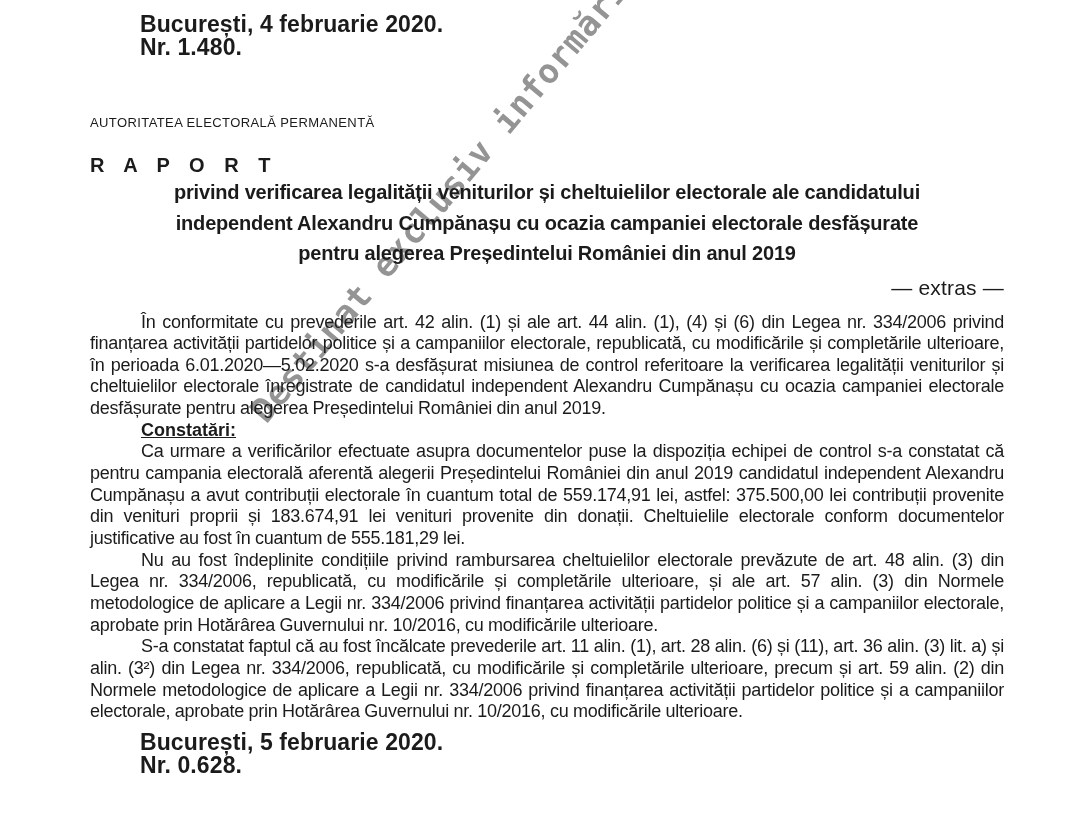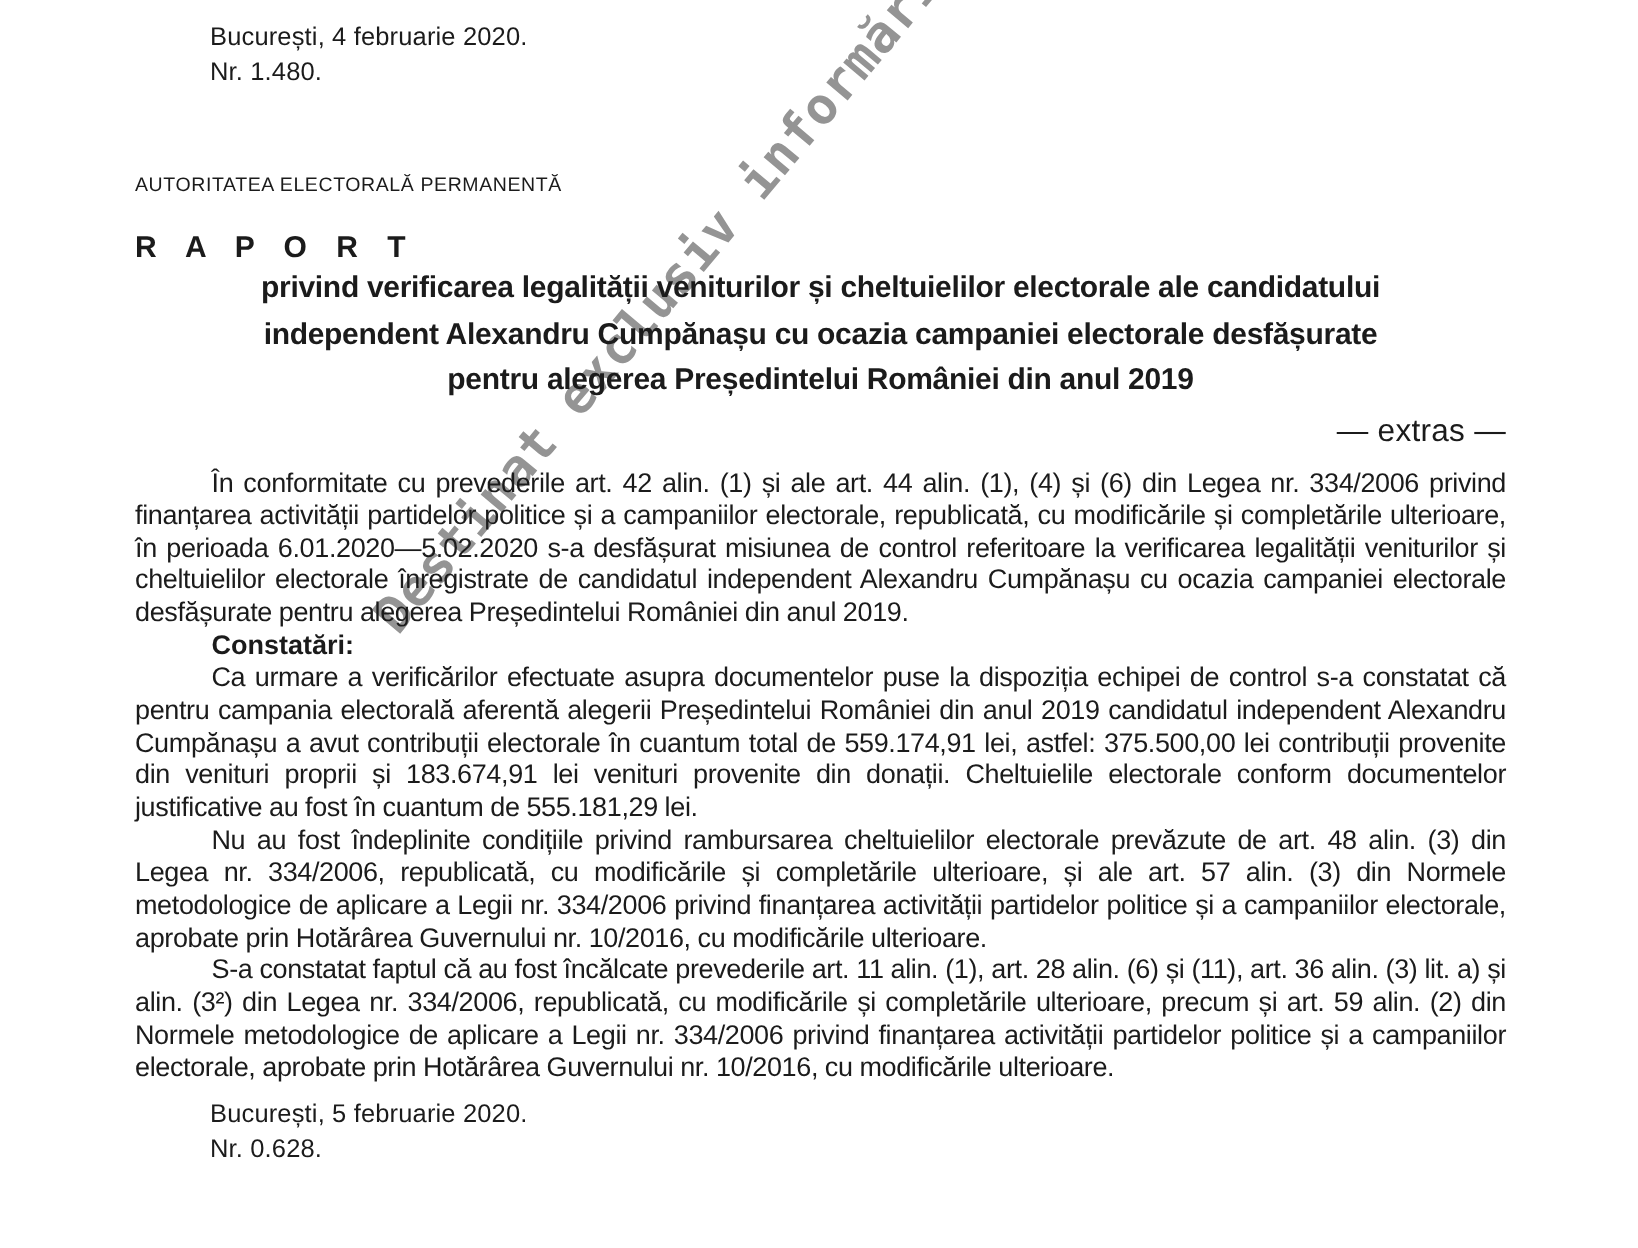--- a/index.html
+++ b/index.html
@@ -16,23 +16,24 @@
     color: #1b1b1b;
     font-family: "Liberation Sans", sans-serif;
   }
   .content {
     position: relative;
     z-index: 1;
     padding: 13px 88px 0 90px; 
   }
   .ref-block {
     margin-left: 50px;
-    font-size: 17px;
+    font-size: 23px;
     line-height: 23px;
     letter-spacing: 0.1px;
+    font-weight: bold;
   }
   .authority {
     margin-top: 56px;
     font-size: 13px;
     letter-spacing: 0.4px;
     white-space: nowrap;
   }
   .report-title {
     margin: 23px 0 0 0;
     text-align: left;
@@ -65,20 +66,21 @@
     word-spacing: -0.2px;
   }
   .body-par.first {
     margin-top: 12px;
   }
   .findings {
     font-weight: bold;
     text-indent: 51px;
     font-size: 18px;
     line-height: 21.65px;
+    text-decoration: underline;
   }
   .footer-ref {
     margin-top: 8px;
   }
   .watermark {
     position: absolute;
     left: 270px;
     top: 394px;
     z-index: 0;
     font-family: "DejaVu Sans Mono", monospace;

